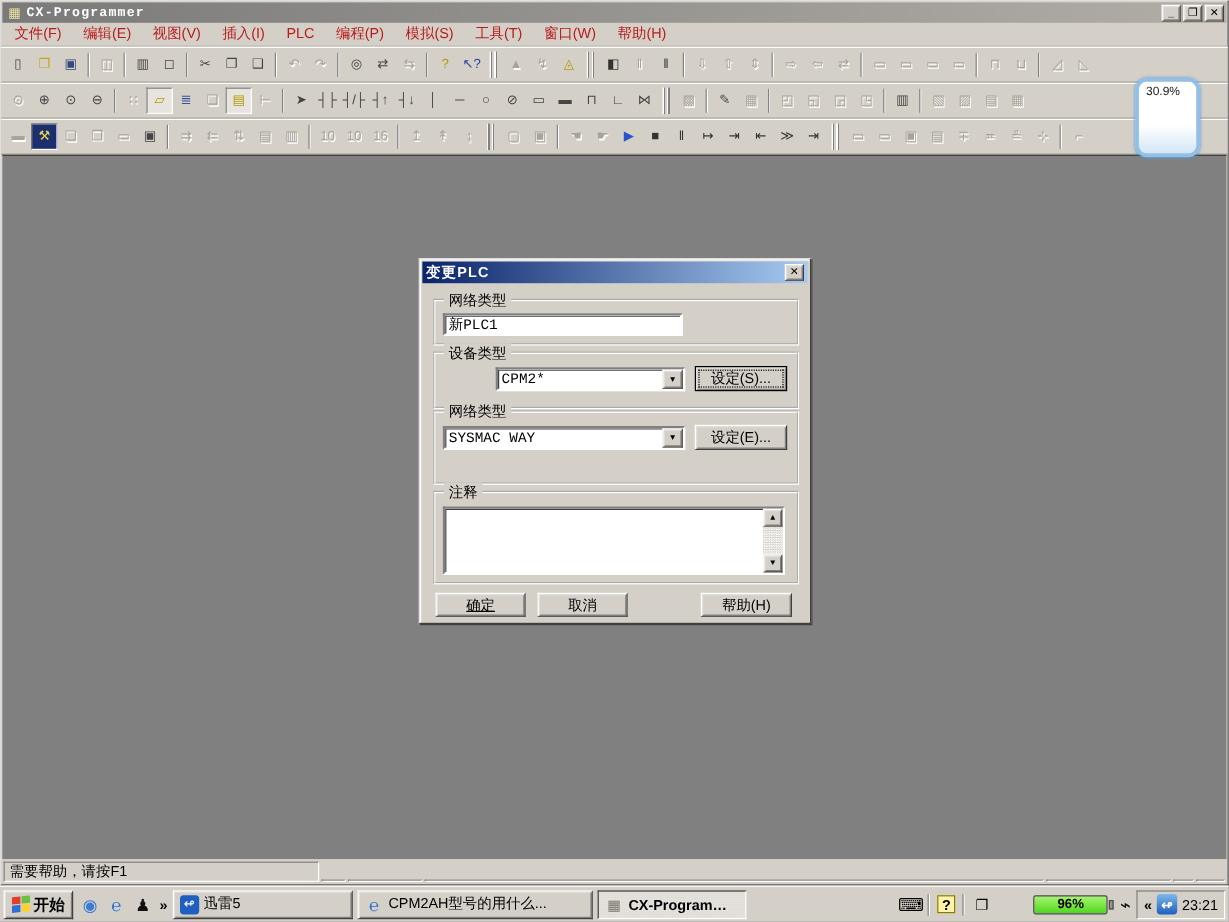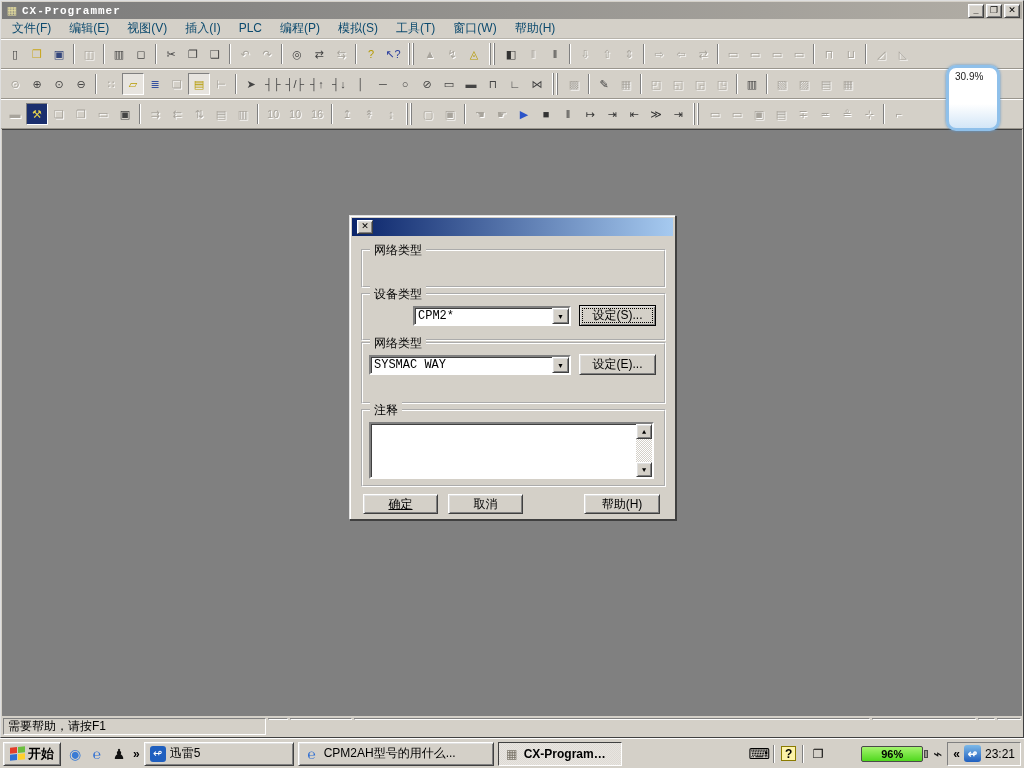--- a/index.html
+++ b/index.html
@@ -12,40 +12,40 @@
          border:1px solid; border-color:#dfdfdf #404040 #404040 #dfdfdf; }
   .titlebar { height:17px; margin:1px 1px 0 1px; background:linear-gradient(90deg,#7a7a7a,#b2aea6);
               display:flex; align-items:center; padding:0 2px; }
   .titlebar .app-icon { width:16px; height:14px; font-size:11px; color:#e8e0a0; display:flex; align-items:center; justify-content:center; }
   .titlebar .title-text { color:#fff; font-weight:bold; font-size:11px; margin-left:2px; flex:1;
                           font-family:"Liberation Mono","DejaVu Sans Mono",monospace; letter-spacing:1px; }
   .win-btn { width:16px; height:14px; background:#d4d0c8; border:1px solid; border-color:#fff #404040 #404040 #fff;
              box-shadow:inset 1px 1px 0 #dfdfdf, inset -1px -1px 0 #808080;
              font-size:9px; line-height:11px; text-align:center; margin-left:2px; font-weight:bold; color:#000; }
   .menubar { display:flex; align-items:center; height:20px; padding-left:2px; border-bottom:1px solid #b8b4ac; }
-  .menu-item { padding:2px 9px 3px 9px; color:#0c4a6e; }
+  .menu-item { padding:2px 9px 3px 9px; color:#b91c1c; }
 
   
   .toolbar-row { height:30px; display:flex; align-items:center; padding-left:3px; background:#d4d0c8;
                  border-top:1px solid #fff; border-bottom:1px solid #9a968e; overflow:hidden; }
   .tb-btn { width:22px; height:22px; flex:0 0 auto; display:inline-flex; align-items:center; justify-content:center;
             font-size:11px; color:#444; line-height:1; white-space:nowrap; overflow:hidden; }
   .tb-btn.disabled { color:#a8a49c; text-shadow:1px 1px 0 #fff; }
   .tb-btn.pressed { border:1px solid; border-color:#808080 #fff #fff #808080; background:#e7e4df; }
   .tb-btn.pressed-dark { border:1px solid; border-color:#808080 #fff #fff #808080; background:#1b2f6e; }
   .tb-sep { width:2px; height:20px; flex:0 0 auto; margin:0 3px; background:#808080; border-right:1px solid #fff; }
   .tb-grip { width:7px; height:22px; flex:0 0 auto; margin:0 4px;
              background:linear-gradient(90deg,#fff 0 1px,#808080 1px 2px,#d4d0c8 2px 4px,#fff 4px 5px,#808080 5px 6px,#d4d0c8 6px); }
 
   
   .workspace { position:absolute; left:1px; right:1px; top:128px; bottom:21px; background:#808080; border-top:1px solid #404040; }
 
   
   .statusbar { position:absolute; left:1px; right:1px; bottom:1px; height:20px; display:flex; gap:2px;
-               align-items:flex-start; padding:2px 1px 1px 1px; background:#d4d0c8; font-size:12px; }
+               align-items:flex-end; padding:2px 1px 1px 1px; background:#d4d0c8; font-size:12px; }
   .sb-panel { border:1px solid; border-color:#808080 #fff #fff #808080; padding:0 4px; line-height:15px; color:#000; }
 
   
   .dialog { position:absolute; left:349px; top:215px; width:327px; height:305px; background:#d4d0c8;
             border:1px solid; border-color:#dfdfdf #404040 #404040 #dfdfdf;
             box-shadow:inset 1px 1px 0 #fff, 1px 1px 0 #404040; }
   .dlg-titlebar { height:18px; margin:2px; background:linear-gradient(90deg,#0a246a,#a6caf0);
                   display:flex; align-items:center; color:#fff; font-weight:bold; font-size:12px; padding:0 3px; }
   .dlg-title { flex:1; letter-spacing:1px; }
   .group { position:absolute; border:2px groove #ffffff; }
@@ -289,26 +289,28 @@
       <span class="sb-panel" style="width:24px;"></span>
     </div>
   </div>
 
   <div class="float-widget">
     <span>30.9%</span>
   </div>
 
   <div class="dialog">
     <div class="dlg-titlebar">
+      <span class="dlg-title">变更PLC</span>
       <span class="win-btn">✕</span>
     </div>
 
     <div class="group" style="left:11px; top:33px; width:305px; height:39px;">
       <span class="legend">网络类型</span>
     </div>
+    <div class="text-input" style="left:19px; top:45px; width:200px; height:19px;">新PLC1</div>
 
     <div class="group" style="left:11px; top:77px; width:305px; height:48px;">
       <span class="legend">设备类型</span>
     </div>
     <div class="combo" style="left:19px; top:90px; width:200px;padding-left:44px;">
       <span class="combo-value">CPM2*</span>
       <span class="combo-arrow">▼</span>
     </div>
     <div class="btn focused" style="left:229px; top:89px; width:77px; height:21px;">设定(S)...</div>
 

